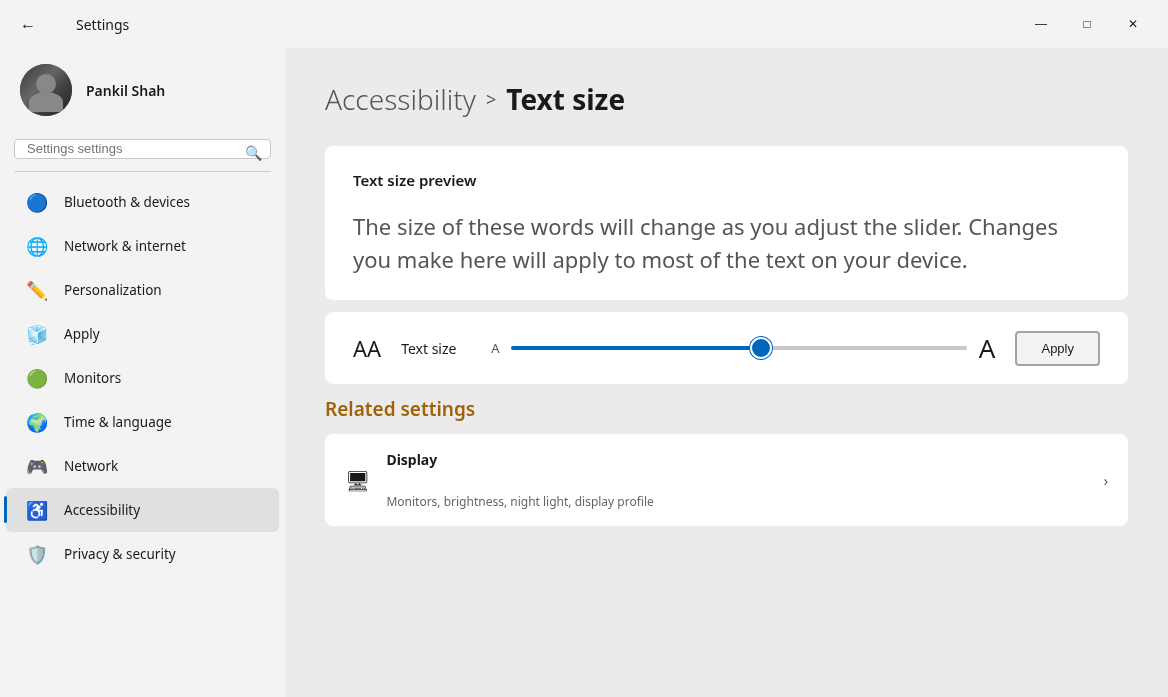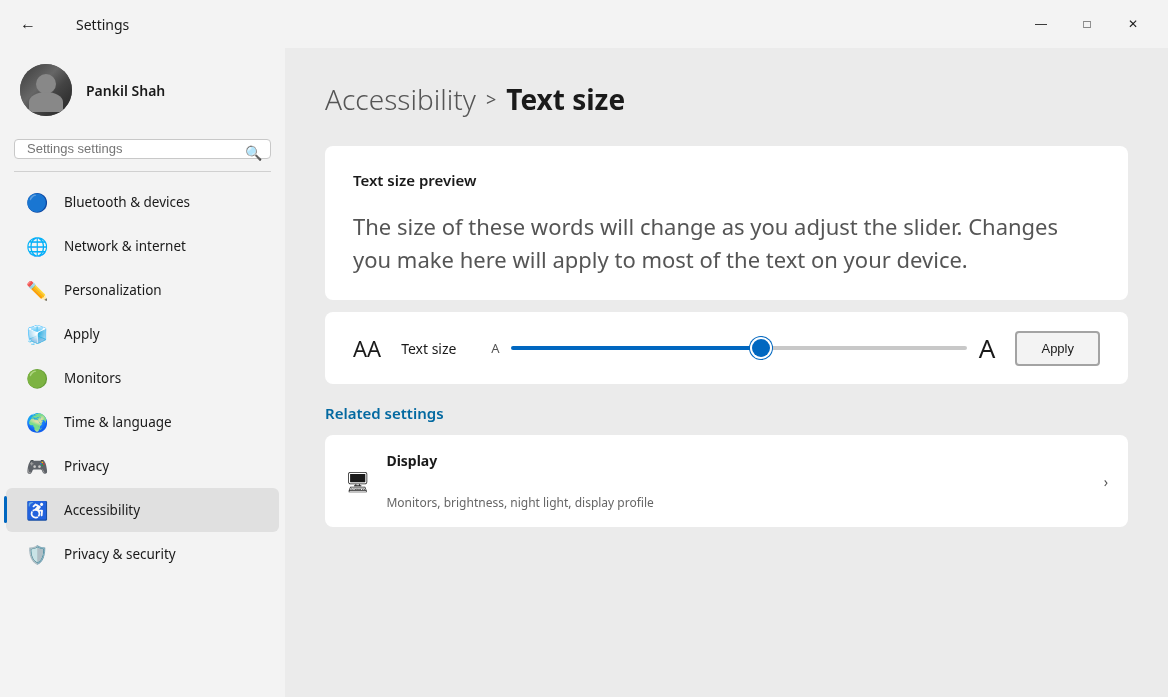--- a/index.html
+++ b/index.html
@@ -225,21 +225,21 @@
     .preview-text {
       font-size: 22px;
       color: #555;
       line-height: 1.5;
     }
 
     
     .text-size-row {
       background: white;
       border-radius: 8px;
-      margin-bottom: 19px;
+      margin-bottom: 12px;
       padding: 18px 28px;
       display: flex;
       align-items: center;
       gap: 20px;
     }
     .text-size-icon {
       font-size: 22px;
       color: #1a1a1a;
       flex-shrink: 0;
     }
@@ -288,23 +288,23 @@
       border: 2px solid #a3a3a3;
       border-radius: 4px;
       font-size: 13px;
       cursor: pointer;
       color: #1a1a1a;
       white-space: nowrap;
     }
 
     
     .related-title {
-      font-size: 15px;
+      font-size: 19px;
       font-weight: 600;
-      color: #0369a1;
+      color: #a16207;
       margin-bottom: 12px;
     }
     .related-item {
       background: white;
       border-radius: 8px;
       padding: 16px 20px;
       display: flex;
       align-items: center;
       gap: 16px;
       cursor: pointer;
@@ -381,21 +381,21 @@
       <div class="nav-item">
         <span class="nav-icon">🟢</span>
         <span>Monitors</span>
       </div>
       <div class="nav-item">
         <span class="nav-icon">🌍</span>
         <span>Time &amp; language</span>
       </div>
       <div class="nav-item">
         <span class="nav-icon">🎮</span>
-        <span>Privacy</span>
+        <span>Network</span>
       </div>
       <div class="nav-item active">
         <span class="nav-icon">♿</span>
         <span>Accessibility</span>
       </div>
       <div class="nav-item">
         <span class="nav-icon">🛡️</span>
         <span>Privacy &amp; security</span>
       </div>
     </div>

